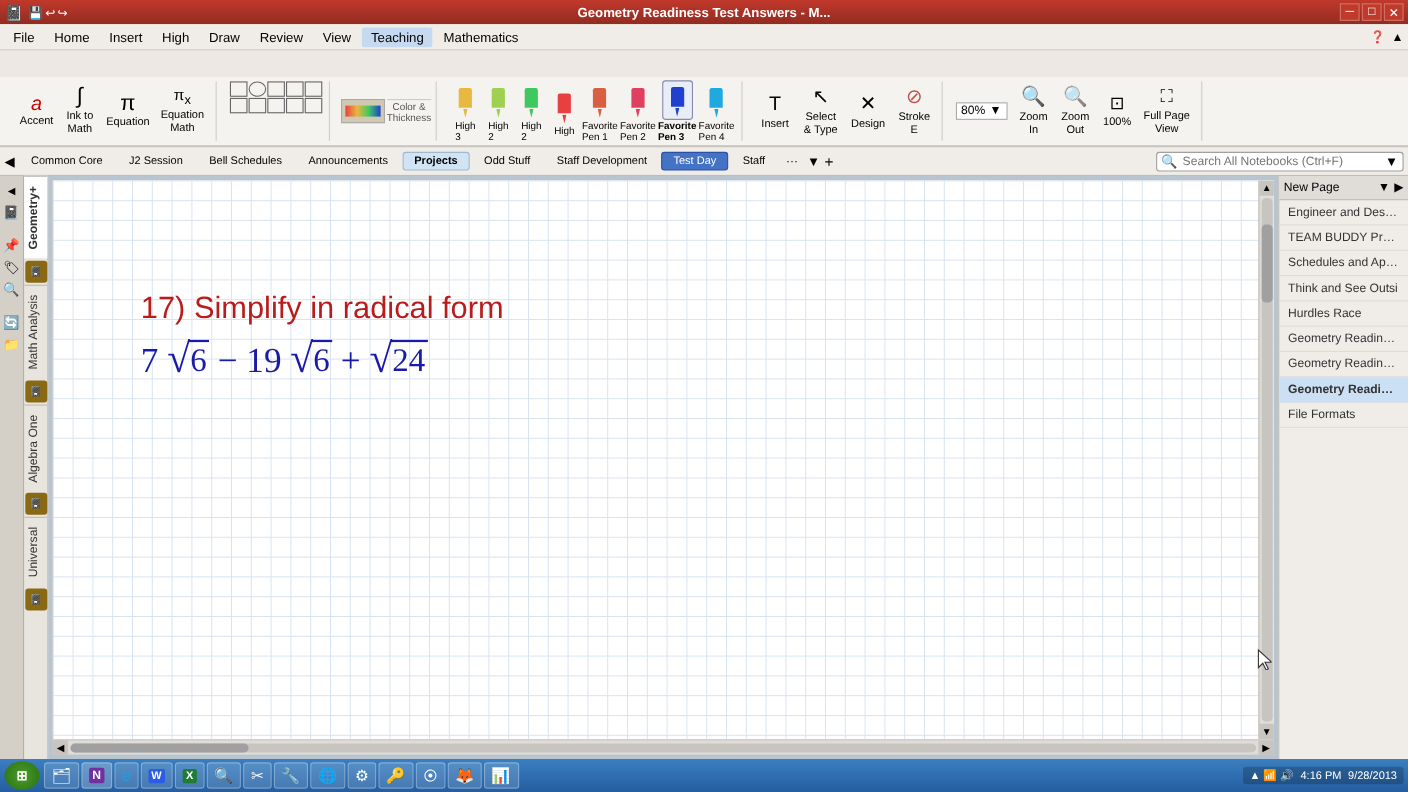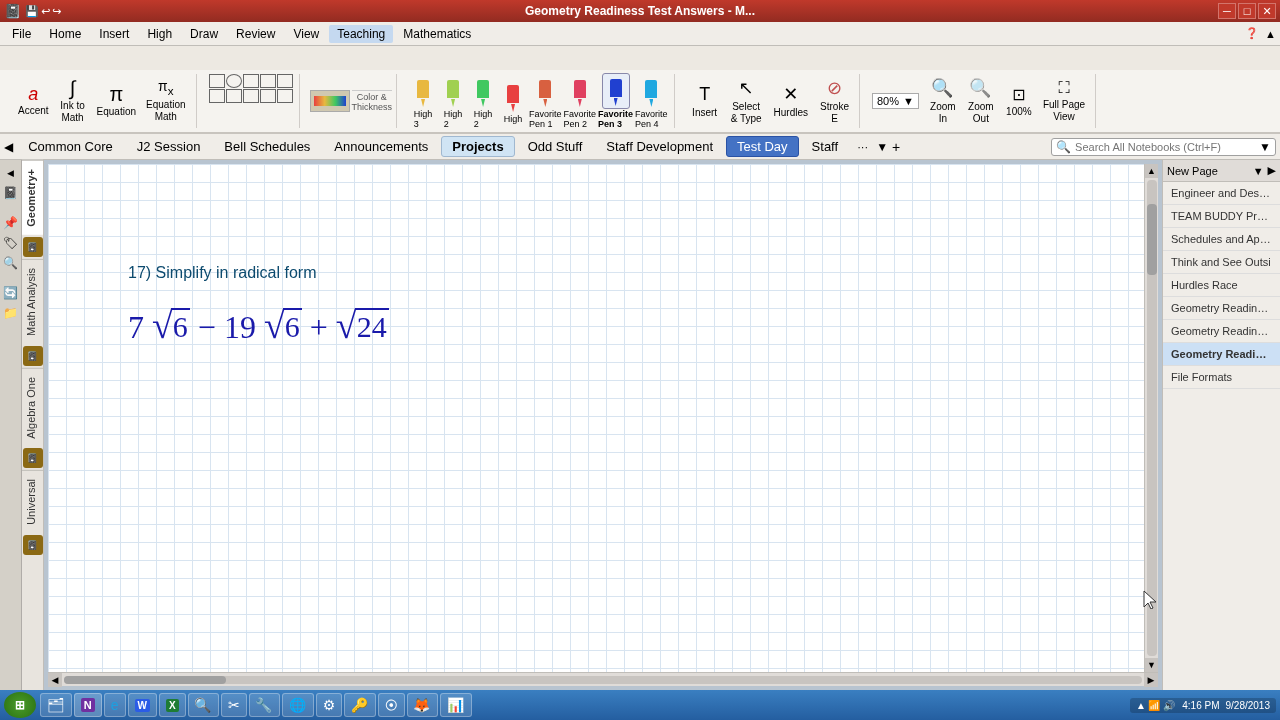--- a/index.html
+++ b/index.html
@@ -109,21 +109,21 @@
       height: 26px;
       background: #f0ede8;
       border-bottom: 1px solid #c0bdb8;
       display: flex;
       align-items: center;
       padding: 0 4px;
       gap: 2px;
     }
     .tab-btn {
       padding: 2px 10px;
-      font-size: 13px;
+      font-size: 10px;
       cursor: pointer;
       border-radius: 3px;
       border: 1px solid transparent;
       white-space: nowrap;
     }
     .tab-btn.active { background: #d0e4f4; border-color: #a0b8d0; font-weight: bold; }
     .tab-more { padding: 2px 6px; font-size: 11px; cursor: pointer; }
     .search-box {
       margin-left: auto;
       display: flex;
@@ -222,23 +222,23 @@
       font-family: 'Comic Sans MS', cursive;
       color: #1a1aaa;
       font-weight: bold;
     }
     .math-problem {
       position: absolute;
       top: 100px;
       left: 80px;
     }
     .problem-text {
-      font-size: 16px;
-      color: #0c4a6e;
-      margin-bottom: 24px;
+      font-size: 28px;
+      color: #b91c1c;
+      margin-bottom: 11px;
     }
     .math-expr {
       font-size: 32px;
       color: #1a1aaa;
       font-family: 'Times New Roman', serif;
     }
     .sqrt-expr {
       display: inline-flex;
       align-items: flex-end;
     }
@@ -545,21 +545,21 @@
       <div class="ribbon-btn">
         <span style="font-size:18px;">T</span>
         <span class="ribbon-label">Insert</span>
       </div>
       <div class="ribbon-btn">
         <span style="font-size:18px;">↖</span>
         <span class="ribbon-label">Select<br>&amp; Type</span>
       </div>
       <div class="ribbon-btn">
         <span style="font-size:18px;">✕</span>
-        <span class="ribbon-label">Hurdles</span>
+        <span class="ribbon-label">Design</span>
       </div>
       <div class="ribbon-btn">
         <span style="font-size:18px; color:#c05050;">⊘</span>
         <span class="ribbon-label">Stroke<br>E</span>
       </div>
     </div>
 
     <div class="ribbon-group" style="gap:2px;">
       <div style="display:flex; align-items:center; background:white; border:1px solid #aaa; padding:1px 4px; font-size:11px; margin-right:4px;">
         <span>80%</span>

